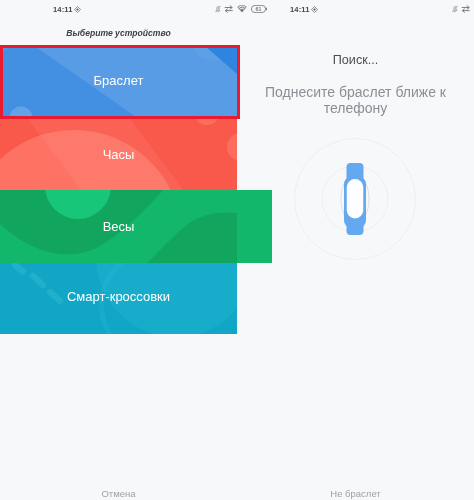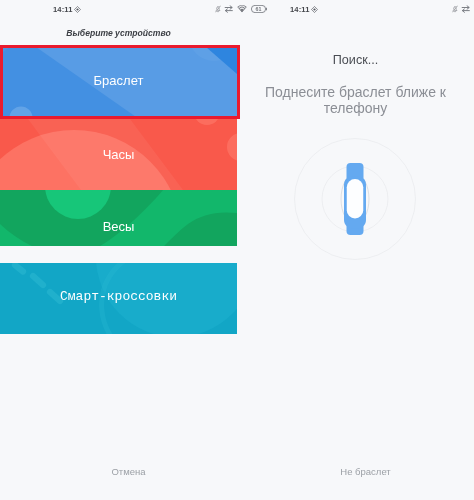--- a/index.html
+++ b/index.html
@@ -24,28 +24,28 @@
   .l-title{position:absolute;top:28px;left:0;width:237px;text-align:center;
            font-size:8.6px;color:#3c3f45;font-weight:bold;font-style:italic;}
 
   
   .cards{position:absolute;left:0;top:45px;width:237px;height:289px;}
   .card{position:absolute;left:0;width:237px;overflow:hidden;}
   .card .lbl{position:absolute;left:0;width:237px;text-align:center;
              color:#ffffff;font-size:13px;}
   .c0{top:2px;height:72px;background:#3b82f6;}
   .c1{top:74px;height:71px;background:#ef4444;}
-  .c2{top:145px;height:56px;background:#12b76b;}
-  .c3{top:218px;height:71px;background:#4c1d95;font-family:Liberation Mono, monospace;}
+  .c2{top:145px;height:73px;background:#12b76b;padding-left:35px;}
+  .c3{top:218px;height:71px;background:#4c1d95;}
   .sel{position:absolute;left:0;top:0;width:240px;height:74px;
        border:3px solid #ea1b2e;box-sizing:border-box;z-index:5;pointer-events:none;}
 
   
-  .btm{position:absolute;top:466px;left:0;width:237px;text-align:center;
-       font-size:9.5px;color:#9ca0a6;margin-left:10px;}
+  .btm{position:absolute;top:488px;left:0;width:237px;text-align:center;
+       font-size:9.5px;color:#9ca0a6;}
 
   
   .r-title{position:absolute;top:53px;left:0;width:237px;text-align:center;
            font-size:12.6px;color:#4a4d53;}
   .r-sub{position:absolute;top:84px;left:0;width:237px;text-align:center;
          font-size:14px;color:#8b8e95;}
   .radar{position:absolute;left:57px;top:138px;width:122px;height:122px;}
 </style>
 </head>
 <body>

